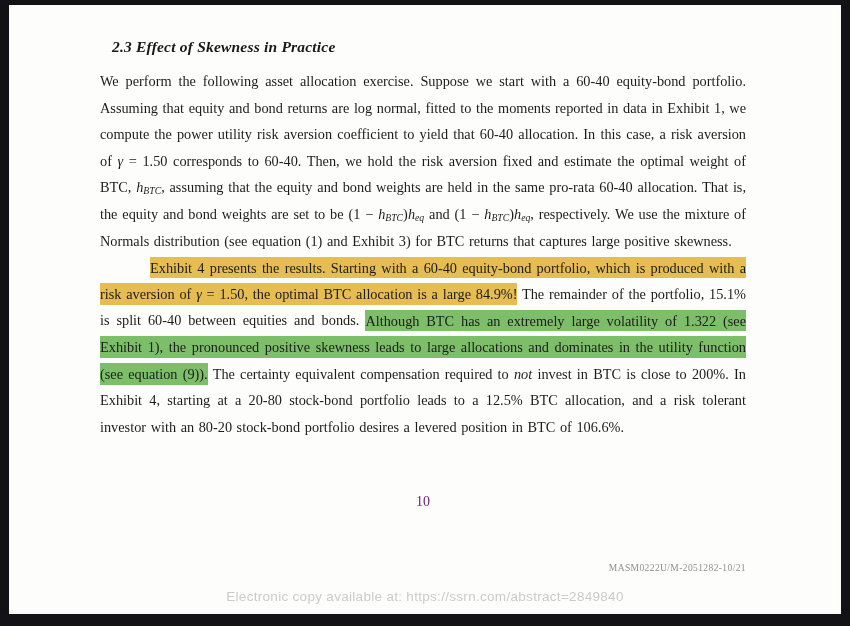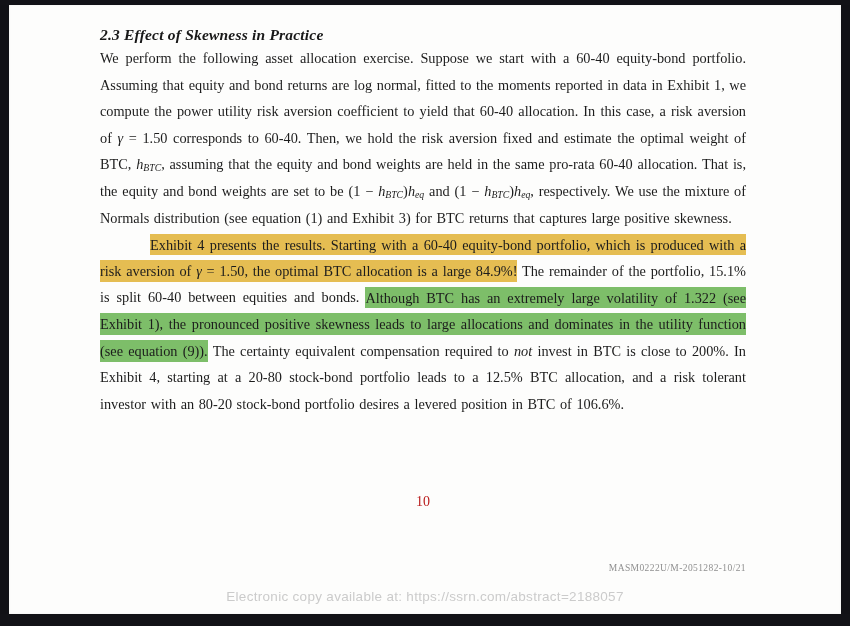--- a/index.html
+++ b/index.html
@@ -20,21 +20,21 @@
   }
   .page {
     position: absolute; left: 9px; top: 5px; width: 832px; height: 609px;
     background: #fdfdfc;
     box-shadow: inset 0 0 2px rgba(0,0,0,0.08);
   }
   .content {
     position: absolute; left: 91px; top: 0; width: 646px;
   }
   .section-heading {
-    margin: 0;
+    margin: 12px;
     padding-top: 21px;
     font-size: 15.5px;
     font-weight: bold;
     font-style: italic;
     color: #181818;
     letter-spacing: 0.2px;
   }
   .paragraphs {
     margin-top: 1px;
   }
@@ -63,21 +63,21 @@
     background: var(--hl-g, #7dbe69);
     padding: 2.5px 0 3px 0;
     box-decoration-break: clone;
     -webkit-box-decoration-break: clone;
   }
   .page-number {
     position: absolute;
     left: 91px; width: 646px; top: 489px;
     text-align: center;
     font-size: 14px;
-    color: #b91c1c;
+    color: #701a75;
   }
   .doc-stamp {
     position: absolute;
     left: 91px; width: 646px; top: 558px;
     text-align: right;
     font-size: 9.5px;
     letter-spacing: 0.4px;
     color: var(--stamp, #8f8f8f);
   }
   .ssrn-footer {
@@ -101,16 +101,16 @@
     <div class="paragraphs">
         <p class="para"><span>We perform the following asset allocation exercise. Suppose we start with a 60-40 equity-bond portfolio. Assuming that equity and bond returns are log normal, fitted to the moments reported in data in Exhibit 1, we compute the power utility risk aversion coefficient to yield that 60-40 allocation. In this case, a risk aversion of </span><span class="it">γ</span><span> = 1.50 corresponds to 60-40. Then, we hold the risk aversion fixed and estimate the optimal weight of BTC, </span><span class="it">h</span><sub class="it">BTC</sub><span>, assuming that the equity and bond weights are held in the same pro-rata 60-40 allocation. That is, the equity and bond weights are set to be (1 − </span><span class="it">h</span><sub class="it">BTC</sub><span>)</span><span class="it">h</span><sub class="it">eq</sub><span> and (1 − </span><span class="it">h</span><sub class="it">BTC</sub><span>)</span><span class="it">h</span><sub class="it">eq</sub><span>, respectively. We use the mixture of Normals distribution (see equation (1) and Exhibit 3) for BTC returns that captures large positive skewness.</span></p>
         <p class="para indent"><span class="hl-y">Exhibit 4 presents the results. Starting with a 60-40 equity-bond portfolio, which is produced with a risk aversion of </span><span class="it hl-y">γ</span><span class="hl-y"> = 1.50, the optimal BTC allocation is a large 84.9%!</span><span> The remainder of the portfolio, 15.1% is split 60-40 between equities and bonds. </span><span class="hl-g">Although BTC has an extremely large volatility of 1.322 (see Exhibit 1), the pronounced positive skewness leads to large allocations and dominates in the utility function (see equation (9)).</span><span> The certainty equivalent compensation required to </span><span class="it">not</span><span> invest in BTC is close to 200%. In Exhibit 4, starting at a 20-80 stock-bond portfolio leads to a 12.5% BTC allocation, and a risk tolerant investor with an 80-20 stock-bond portfolio desires a levered position in BTC of 106.6%.</span></p>
       </div>
   </div>
 
   <div class="page-number">10</div>
 
   <div class="doc-stamp">MASM0222U/M-2051282-10/21</div>
 
-  <div class="ssrn-footer">Electronic copy available at: https://ssrn.com/abstract=2188057</div>
+  <div class="ssrn-footer">Electronic copy available at: https://ssrn.com/abstract=2849840</div>
 </div>
 
 <div class="scan-frame-bottom"></div>
 
 </body></html>

